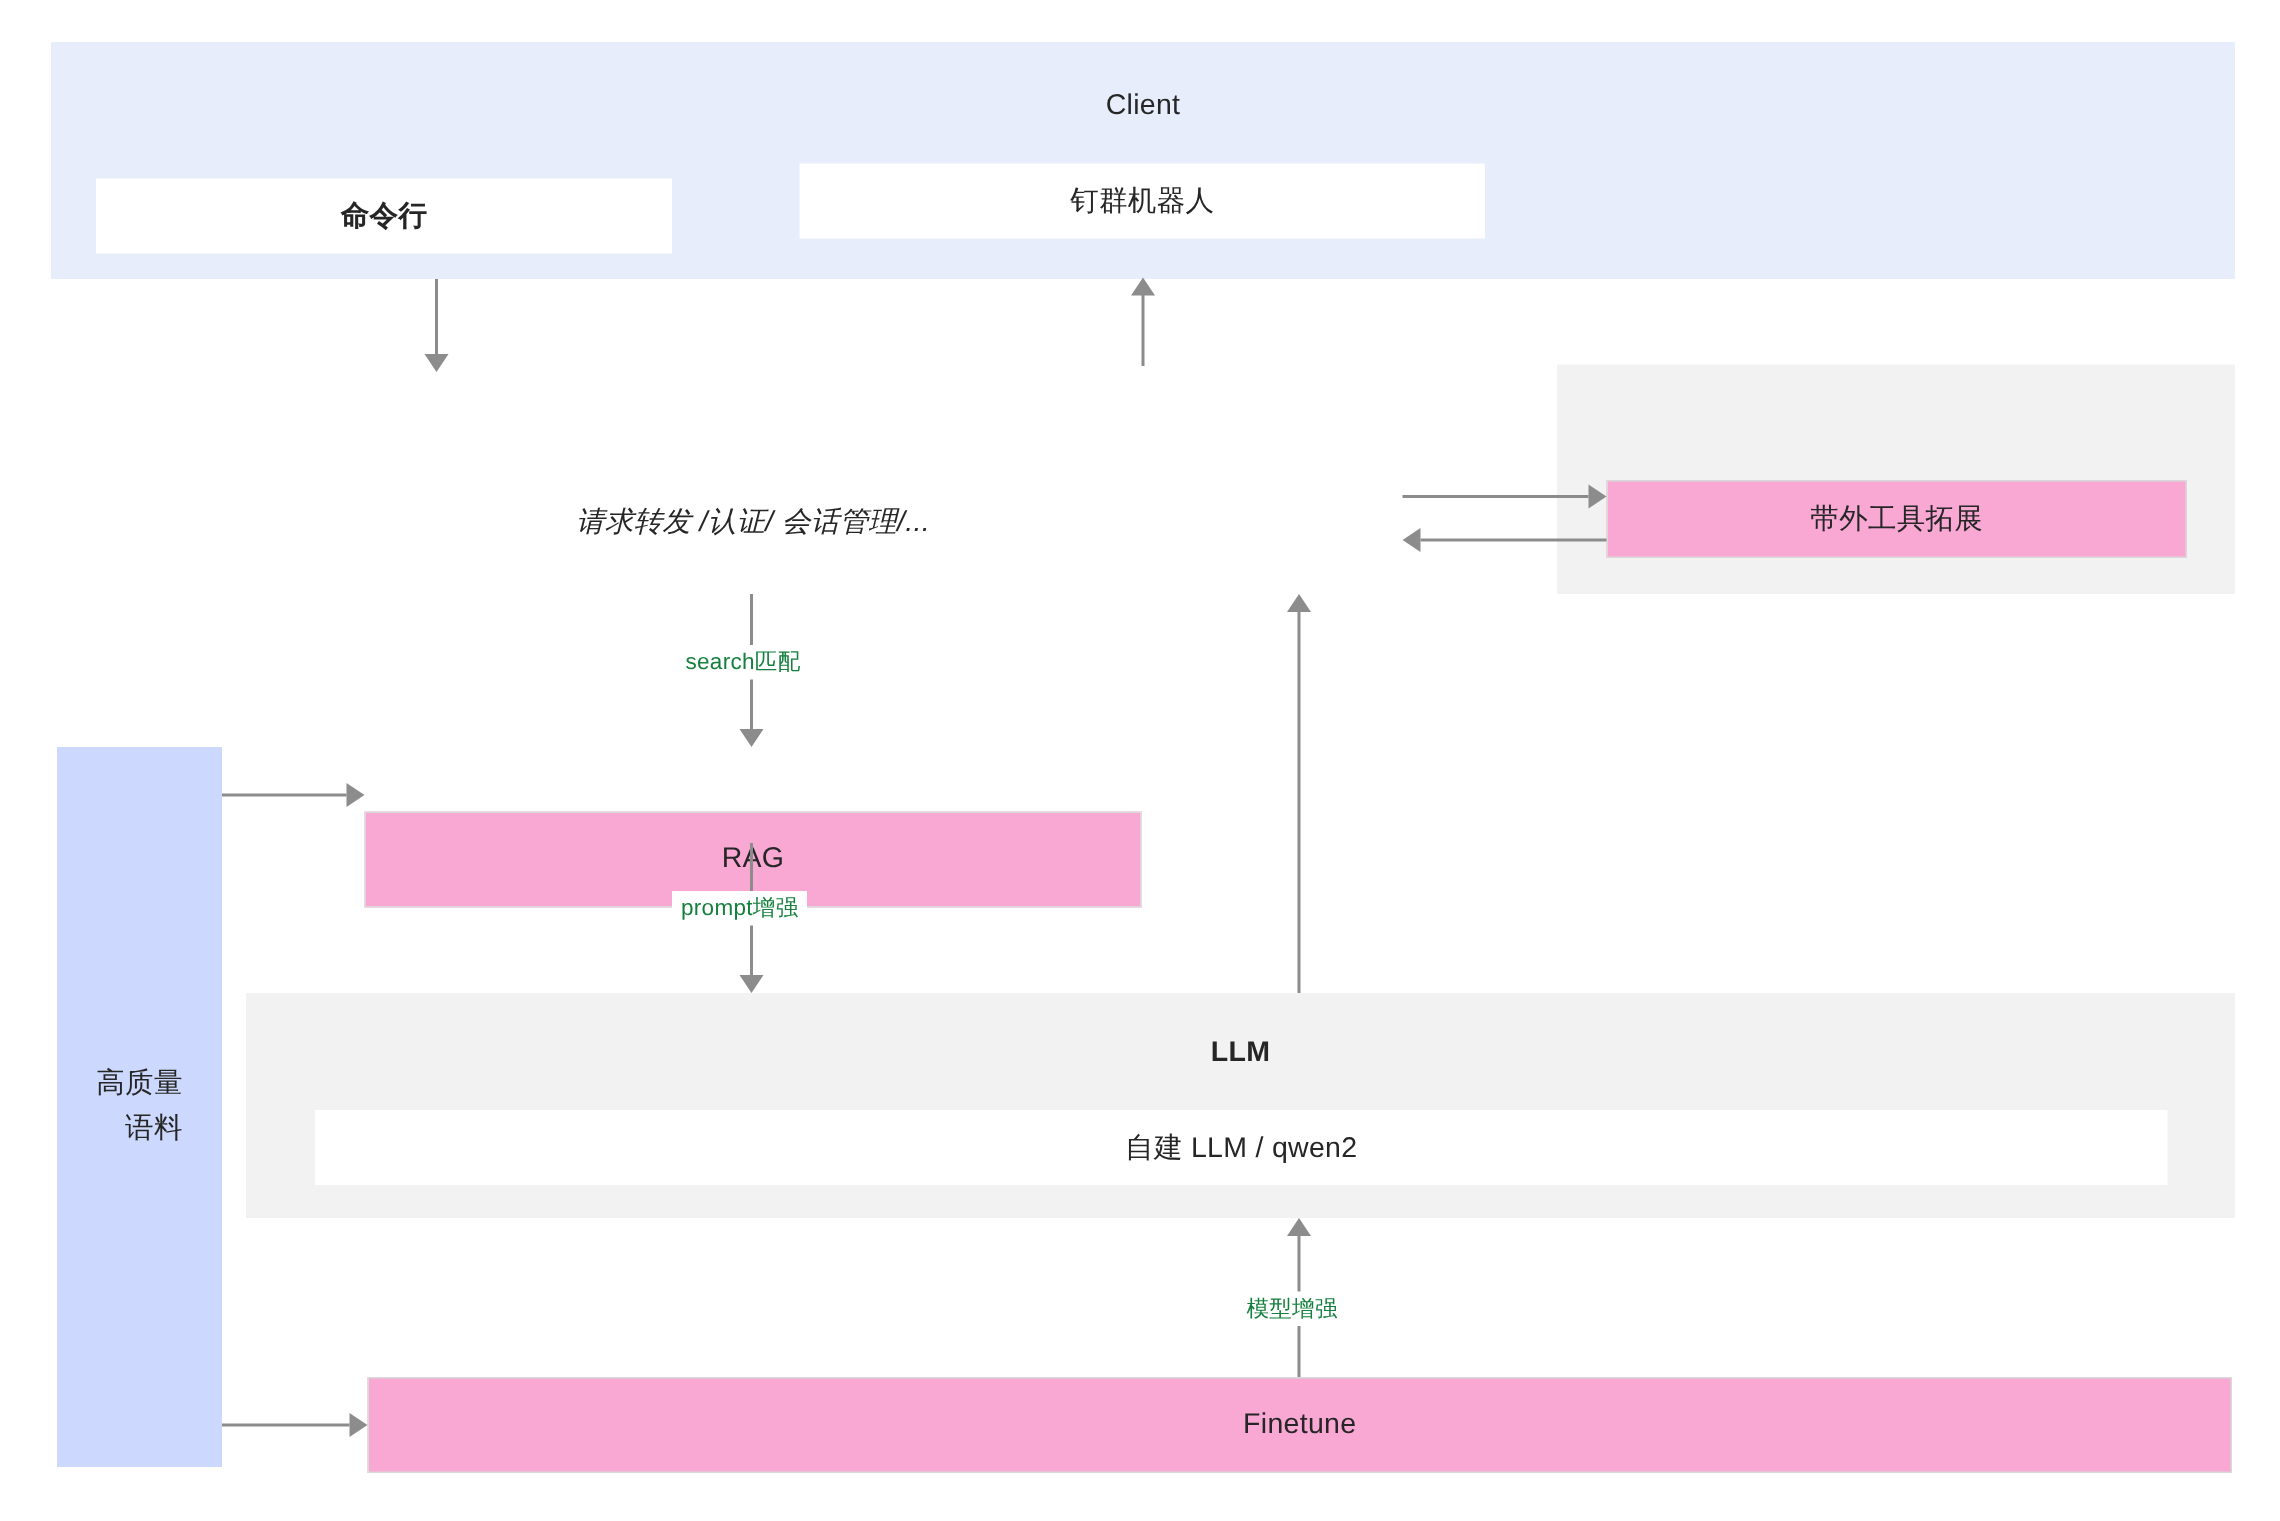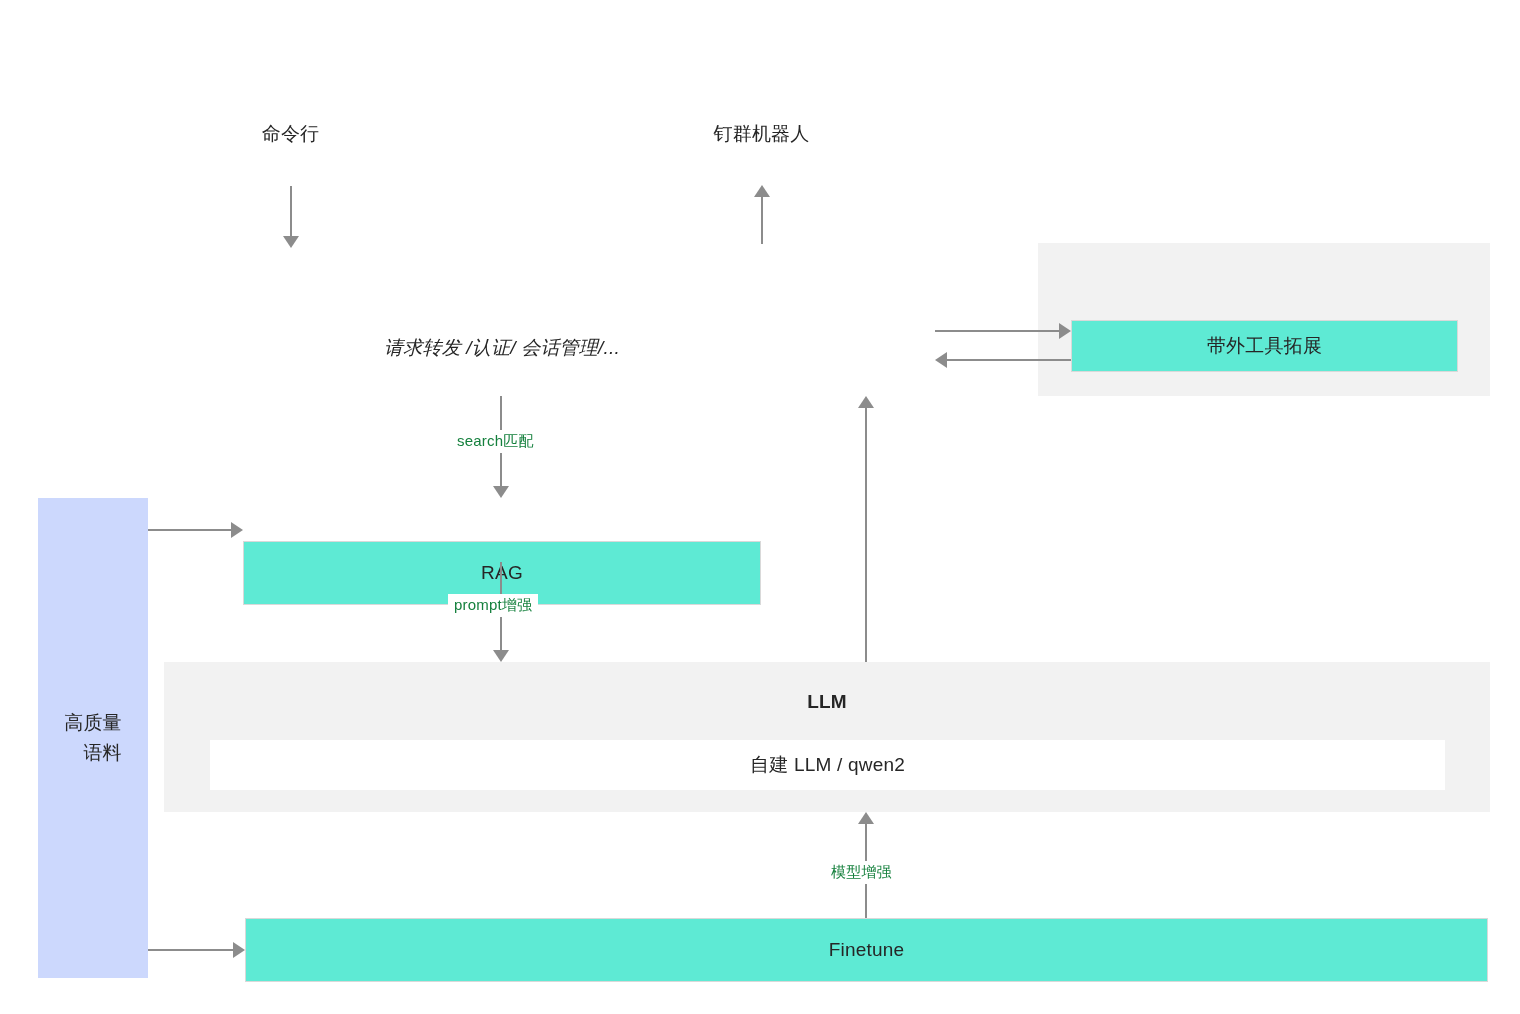--- a/index.html
+++ b/index.html
@@ -47,21 +47,21 @@
     align-items: center;
     justify-content: center;
     text-align: center;
     font-size: 19px;
     color: #262626;
     letter-spacing: .2px;
     white-space: nowrap;
   }
   .node-bordered {
     border: 1px solid #d9d9d9;
-    background: #5eead4;
+    background: #f9a8d4;
   }
   .node-plain { border: none; }
 
   
   .slab {
     background: #ccd8fd;
     display: flex;
     align-items: center;
     justify-content: center;
     text-align: center;
@@ -116,22 +116,25 @@
     white-space: nowrap;
     text-align: center;
     letter-spacing: .2px;
   }
 </style>
 </head>
 <body>
 
 <div id="canvas">
 
-
-  <div class="abs node node-plain" style="left:64px; top:109px; width:453px; height:50px;">
+  <div class="abs panel panel-client" style="left:34px; top:28px; width:1456px; height:158px;">
+    <div class="panel-title" style="margin-top:32px;">Client</div>
+  </div>
+
+  <div class="abs node node-plain" style="left:64px; top:119px; width:384px; height:50px;font-weight:bold;">
     <span>命令行</span>
   </div>
 
   <div class="abs node node-plain" style="left:533px; top:109px; width:457px; height:50px;">
     <span>钉群机器人</span>
   </div>
 
 
   <div class="conn-v" style="left:290px; top:186px; height:54px;"></div>
   <div class="arrow arrow-down" style="left:283px; top:236px;"></div>

